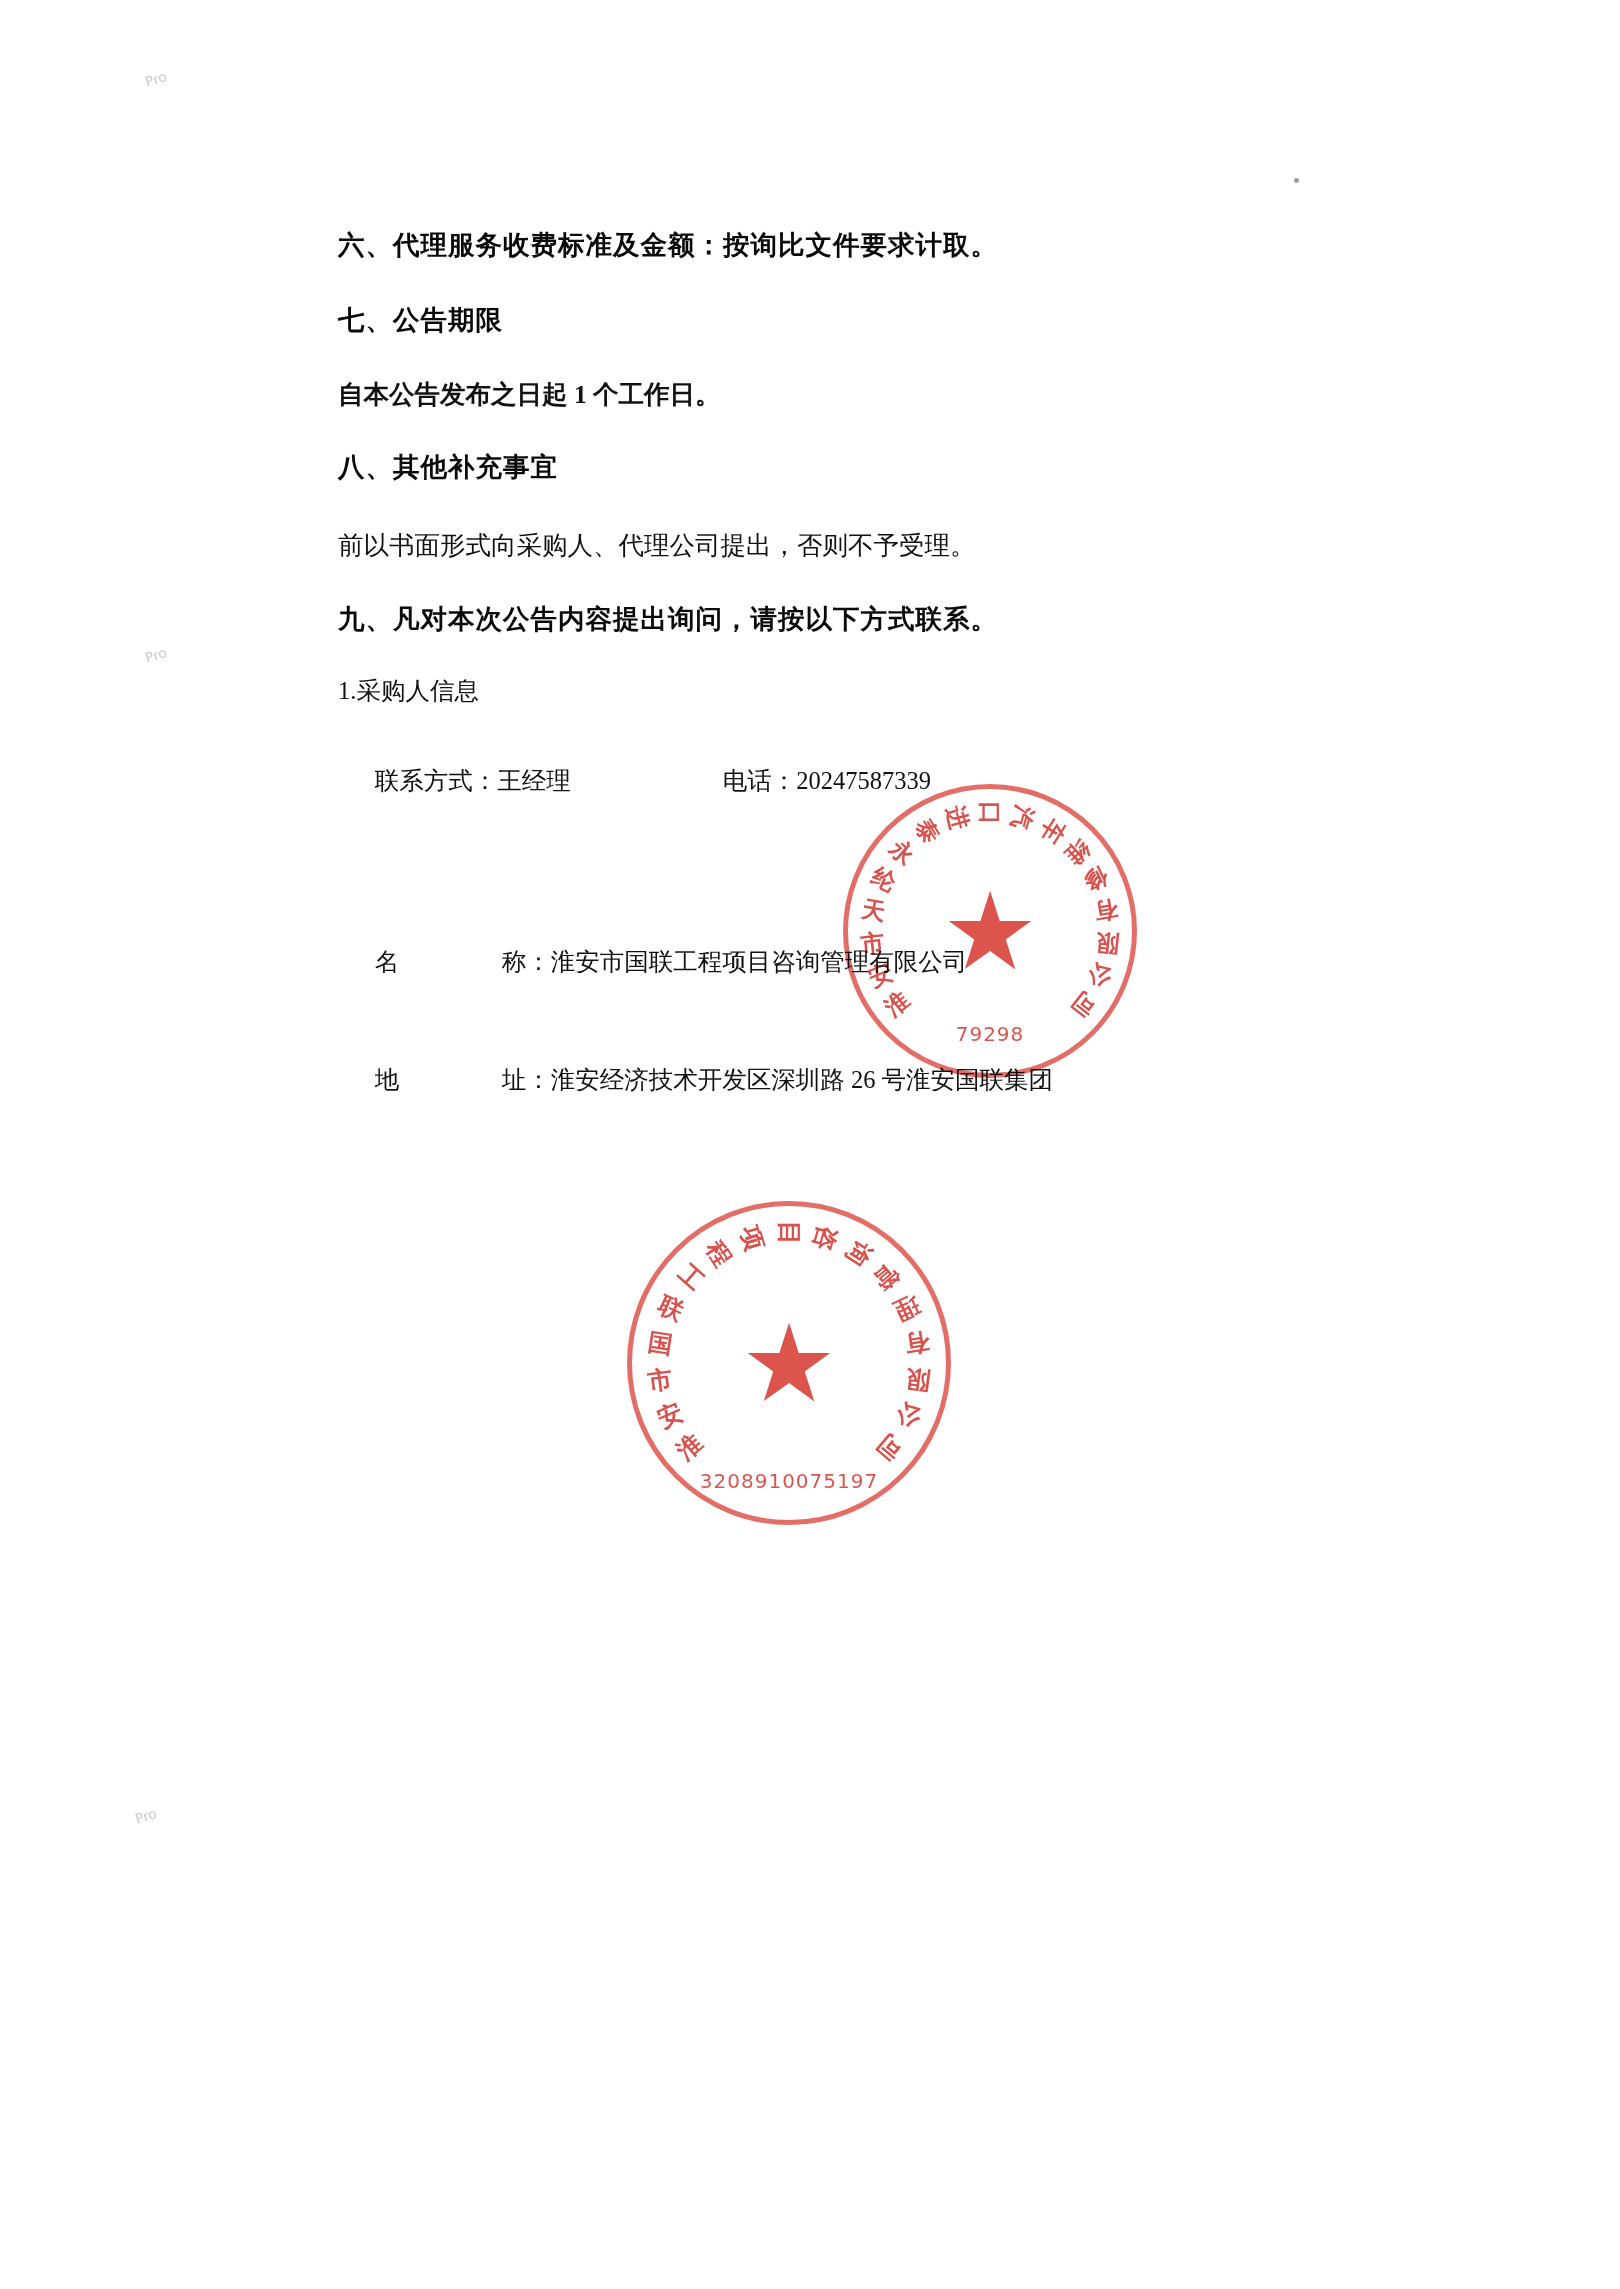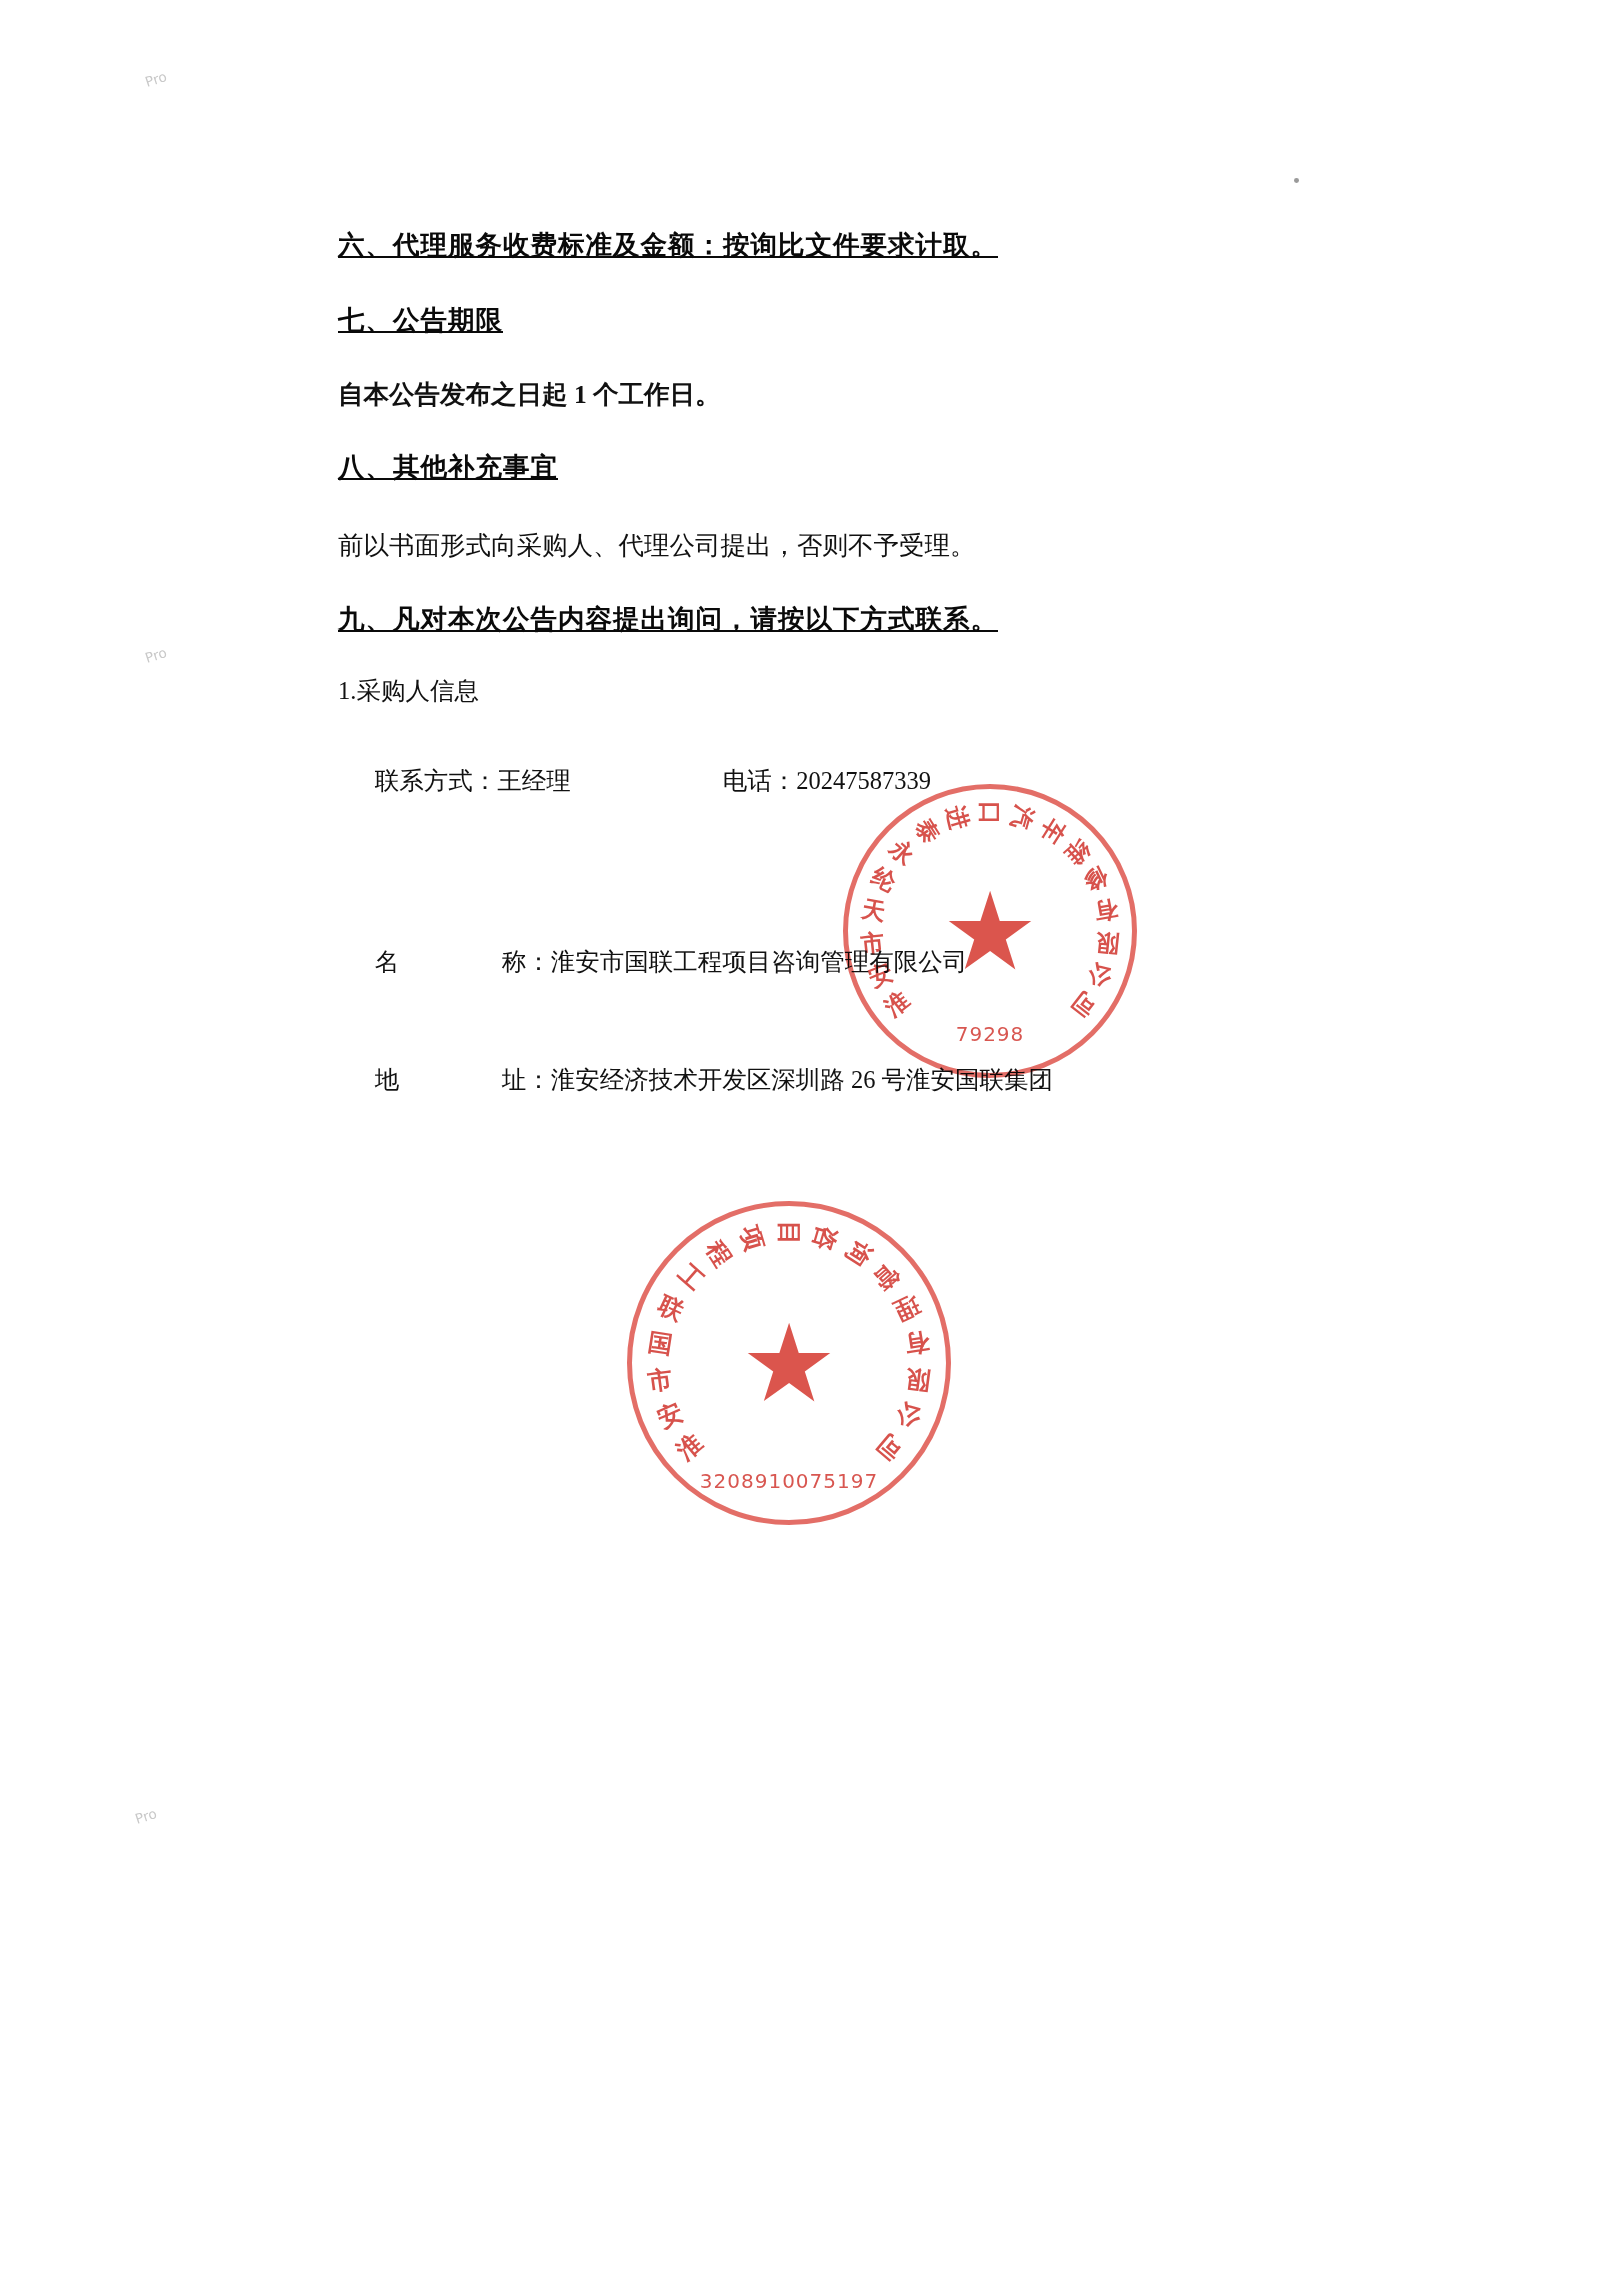--- a/index.html
+++ b/index.html
@@ -26,21 +26,20 @@
     width: 980px;
   }
   .heading {
     font-family: "DejaVu Sans", "Liberation Sans", sans-serif;
     font-weight: bold;
     font-size: 26.5px;
     letter-spacing: 1px;
     color: #0a0a0a;
     margin: 0 0 35px 0;
     line-height: 1.5;
-    text-decoration: underline;
   }
   .para {
     font-size: 25.5px;
     line-height: 1.55;
     margin: 0 0 33px 0;
     color: #111111;
     font-weight: bold;
   }
   .para-block {
     font-size: 25.5px;

